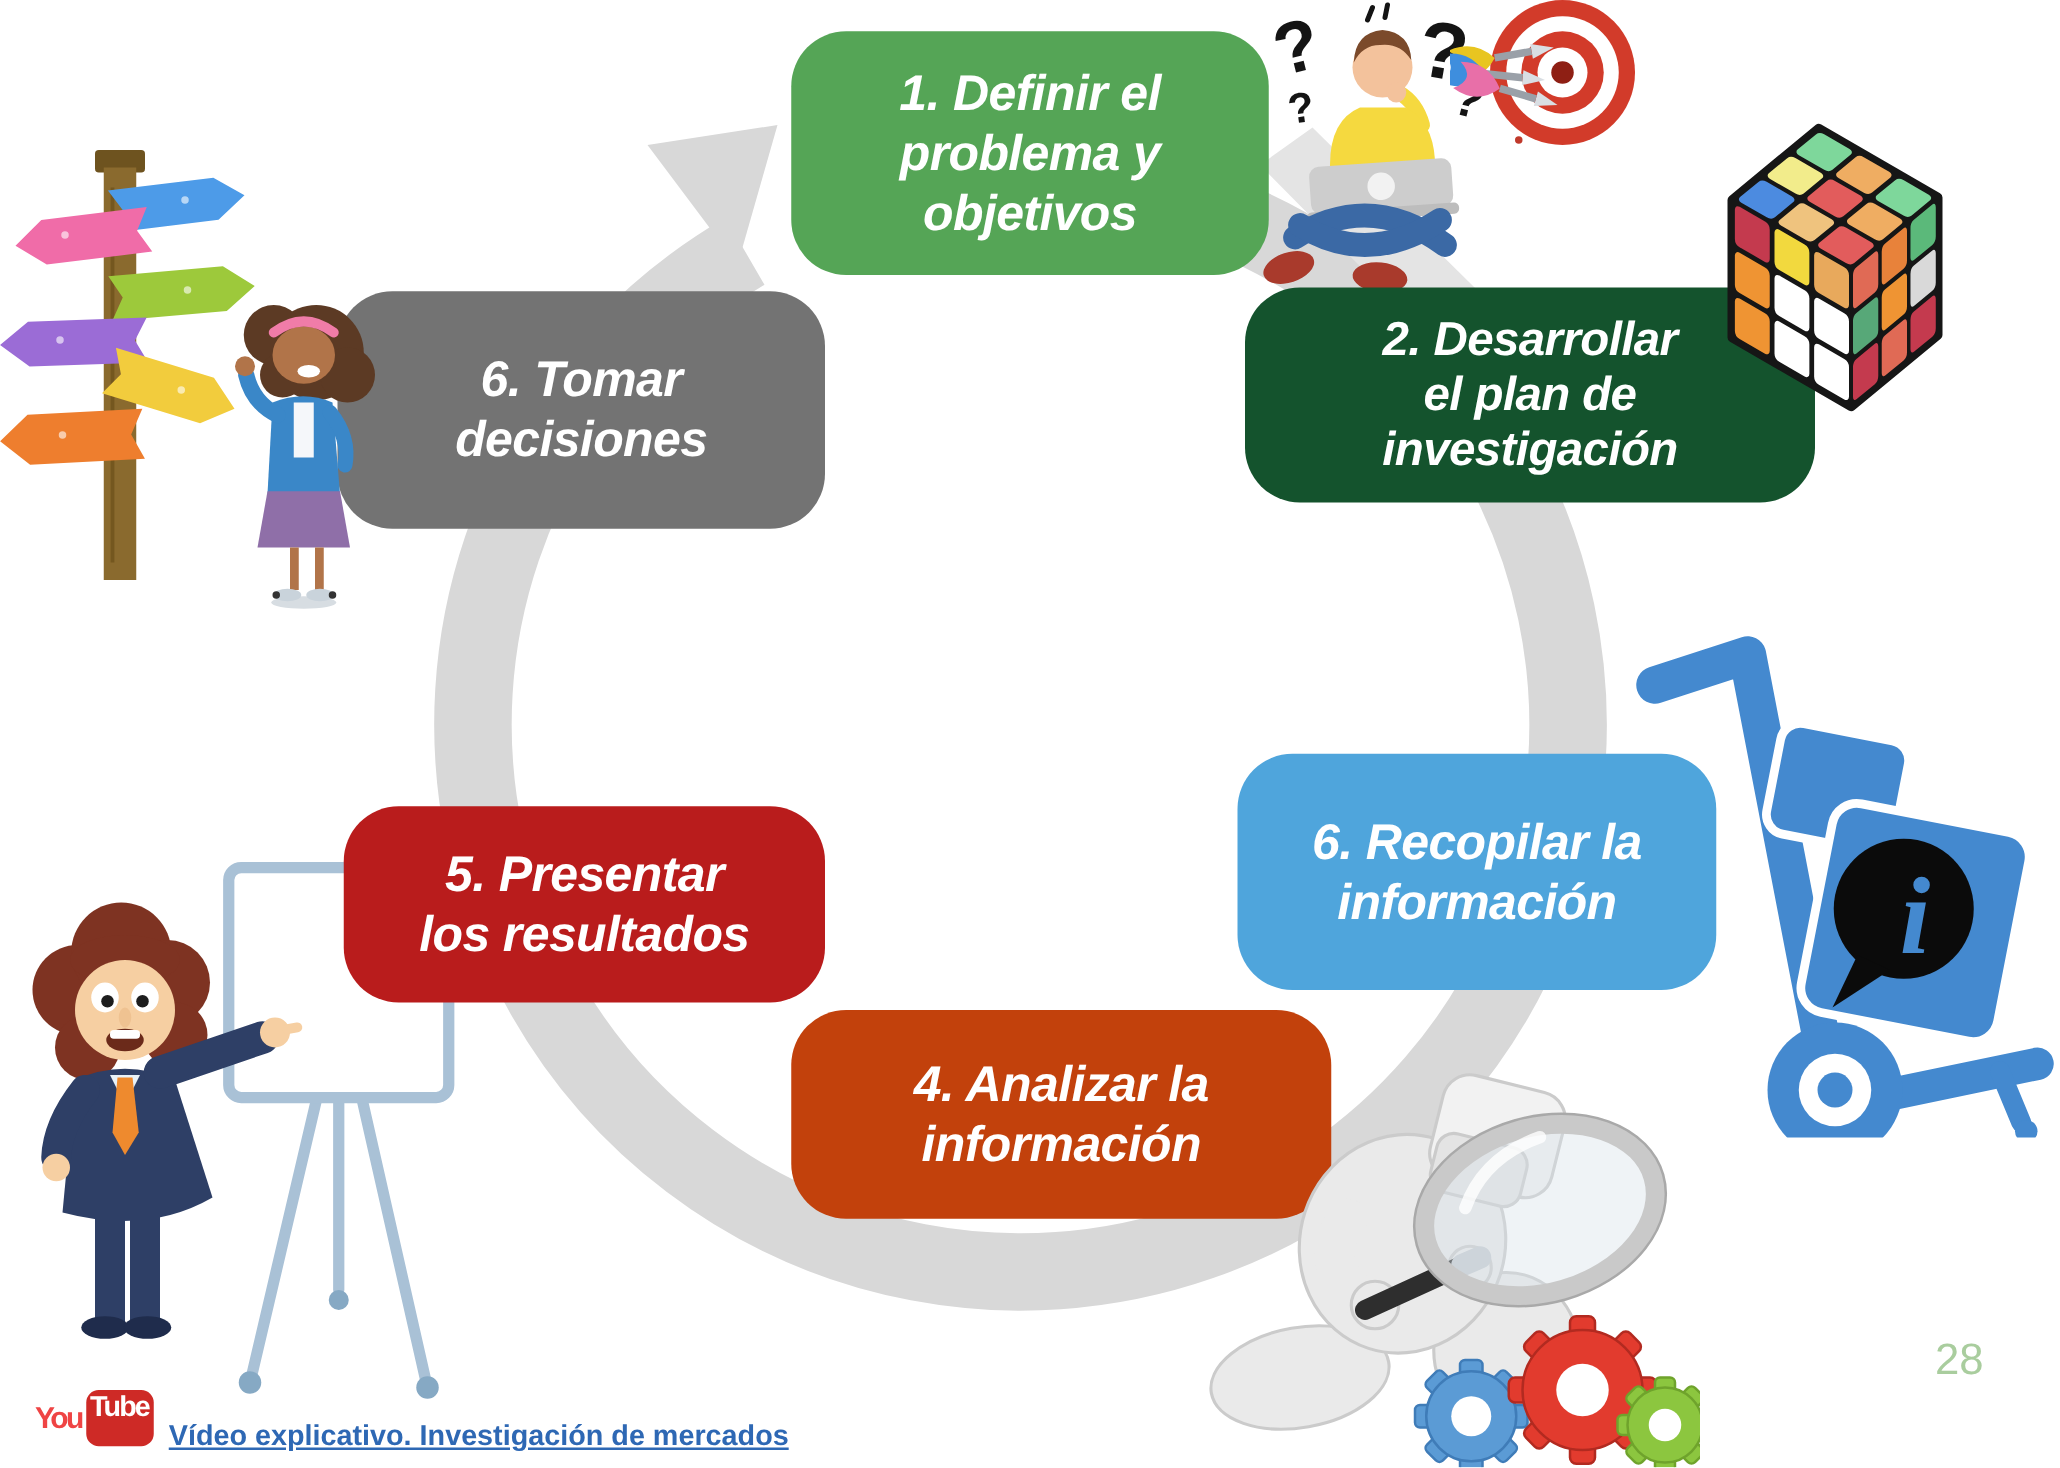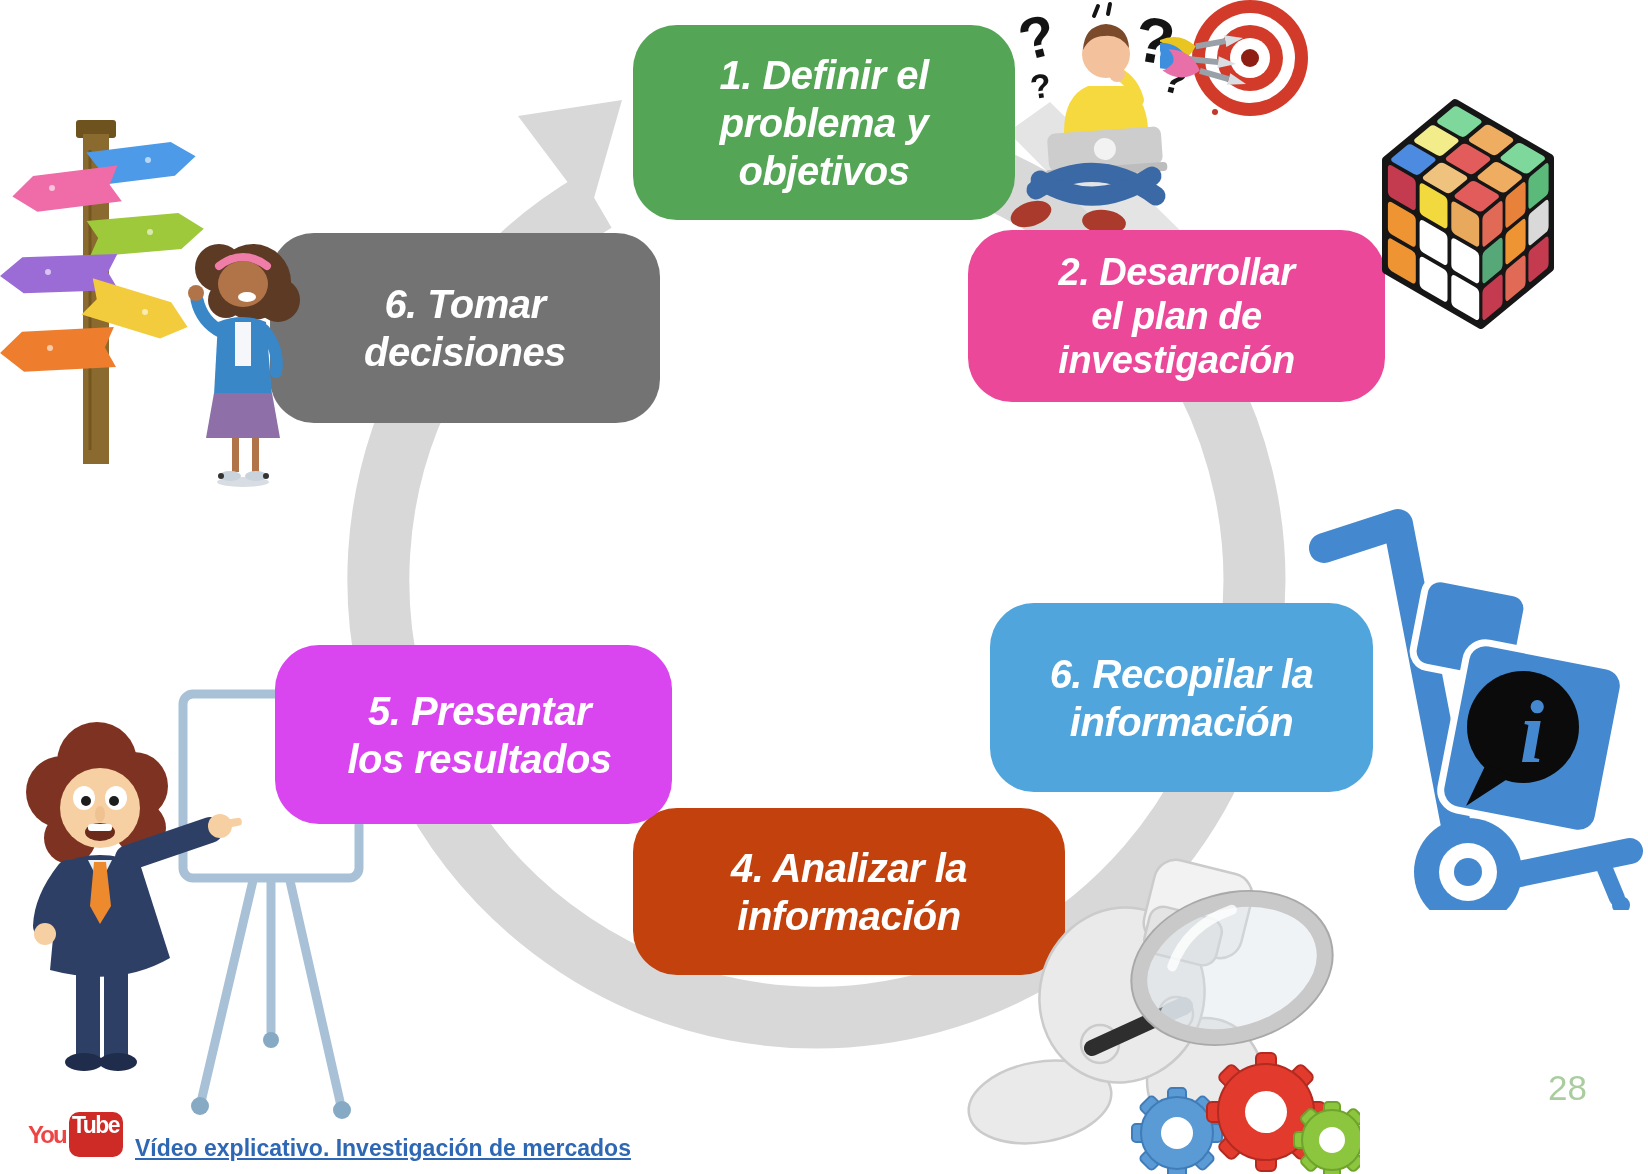--- a/index.html
+++ b/index.html
@@ -102,28 +102,28 @@
       <path d="M1036 190 Q1096 152 1156 196" stroke="#3B69A5" stroke-width="19" fill="none" stroke-linecap="round"></path>
       <path d="M1152 176 Q1094 214 1040 180" stroke="#3B69A5" stroke-width="19" fill="none" stroke-linecap="round"></path>
       <ellipse cx="1031" cy="214" rx="21" ry="12" fill="#A93A2C" transform="rotate(-18 1031 214)"></ellipse>
       <ellipse cx="1104" cy="222" rx="22" ry="12" fill="#A93A2C" transform="rotate(6 1104 222)"></ellipse>
     </g>
   </svg>
 
   <div class="step" style="left: 633px; top: 25px; width: 382px; height: 195px; background: rgb(85, 165, 86);">1. Definir el
 problema y
 objetivos</div>
-  <div class="step small" style="left: 968px; top: 230px; width: 417px; height: 172px; background: #ec4899;">2. Desarrollar
+  <div class="step small" style="left: 996px; top: 230px; width: 456px; height: 172px; background: #14532d;">2. Desarrollar
 el plan de
 investigación</div>
   <div class="step" style="left: 990px; top: 603px; width: 383px; height: 189px; background: rgb(79, 165, 220);">6. Recopilar la
 información</div>
   <div class="step" style="left: 633px; top: 808px; width: 432px; height: 167px; background: #c2410c;">4. Analizar la
 información</div>
-  <div class="step" style="left: 275px; top: 645px; width: 385px; height: 179px; background: #d946ef; padding-left: 12px;">5. Presentar
+  <div class="step" style="left: 275px; top: 645px; width: 385px; height: 157px; background: #b91c1c;">5. Presentar
 los resultados</div>
   <div class="step" style="left: 270px; top: 233px; width: 390px; height: 190px; background: #737373;">6. Tomar
 decisiones</div>
 
   <svg viewBox="0 100 310 390" style="left:0;top:100px;width:310px;height:390px">
     <rect x="76" y="120" width="40" height="18" rx="3" fill="#6E531F"></rect>
     <rect x="83" y="134" width="26" height="330" fill="#8A6A2E"></rect>
     <line x1="90" y1="150" x2="90" y2="450" stroke="#74571F" stroke-width="3"></line>
     <g>
       <polygon points="88,146 173,146 196,163 173,180 88,180 98,163" fill="#4D9BE8" transform="rotate(-7 140 163)"></polygon>

